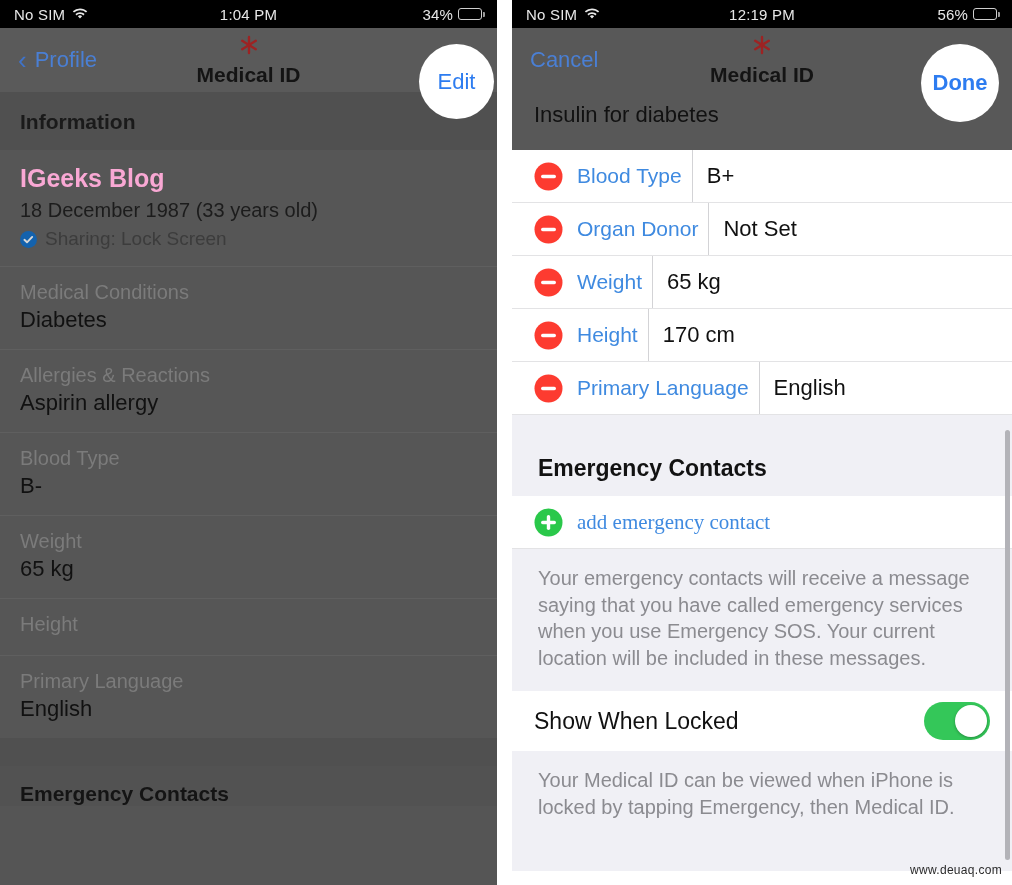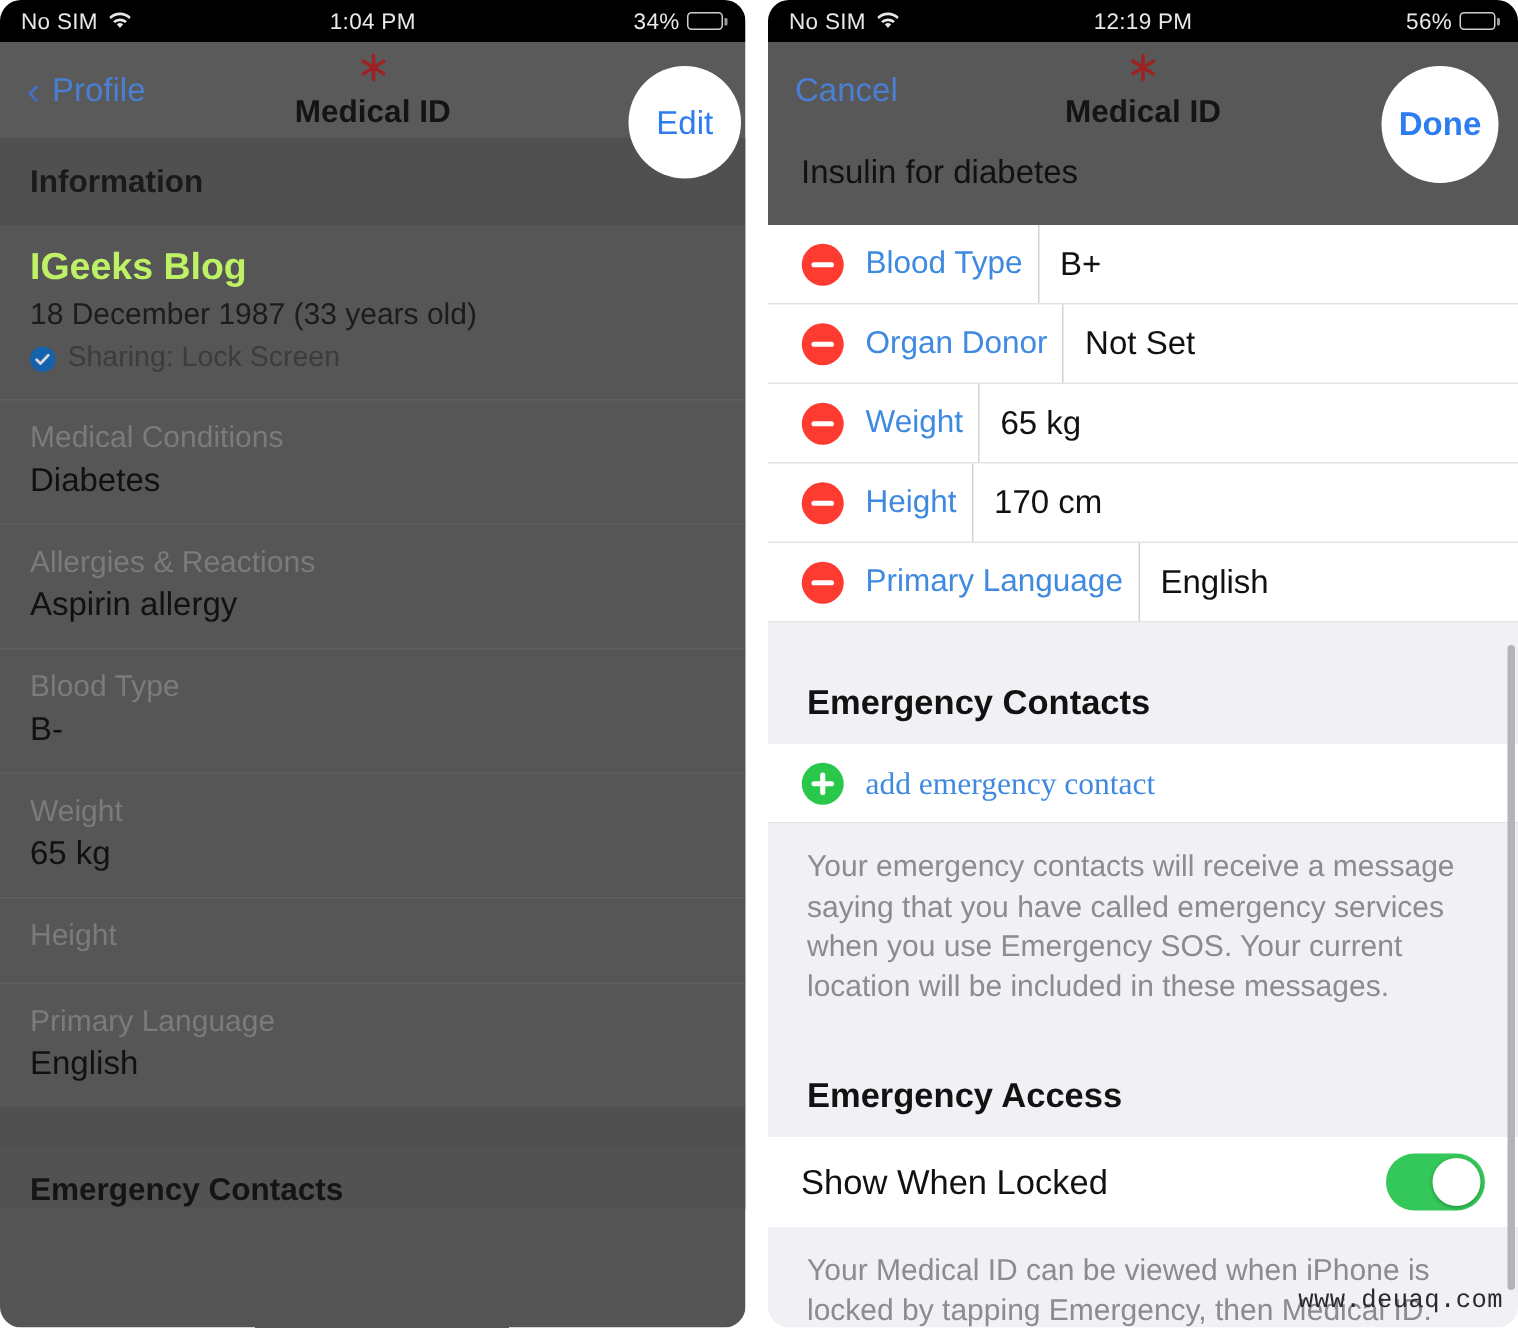--- a/index.html
+++ b/index.html
@@ -5,21 +5,21 @@
   * { margin:0; padding:0; box-sizing:border-box; }
   html,body{
     width:1012px; height:885px; overflow:hidden;
     background:#ffffff;
     font-family:"Liberation Sans","DejaVu Sans",sans-serif;
     -webkit-font-smoothing:antialiased;
   }
   .stage{ position:relative; width:1012px; height:885px; background:#fff; }
 
   
-  .panel{ position:absolute; top:0; height:885px; overflow:hidden; background:#fff;border-radius:14px; }
+  .panel{ position:absolute; top:0; height:885px; overflow:hidden; background:#fff; }
   .panel.left{ left:0; width:497px; }
   .panel.right{ left:512px; width:500px; }
 
   .statusbar{
     position:relative; height:28px; background:#000; color:#e8e8e8;
     display:flex; align-items:center; font-size:15px; letter-spacing:.2px;
   }
   .sb-left{ position:absolute; left:14px; display:flex; align-items:center; gap:7px; }
   .sb-time{ position:absolute; left:0; right:0; text-align:center; font-weight:400; }
   .sb-right{ position:absolute; right:12px; display:flex; align-items:center; gap:5px; }
@@ -68,21 +68,21 @@
 
   
   .dim-body{ position:relative; background:#555555; height:100%; }
   .sec-header{
     padding:18px 20px 16px 20px; font-size:21px; font-weight:700; color:#1a1a1a;
     background:#505050;
   }
   .dim-group{ background:#565656; }
   .dim-row{ padding:14px 20px 16px 20px; border-bottom:1px solid #5f5f5f; }
   .dim-row.noline{ border-bottom:none; }
-  .dim-name{ font-size:25px; font-weight:700; color:#bef264; margin-bottom:4px; }
+  .dim-name{ font-size:25px; font-weight:700; color:#f9a8d4; margin-bottom:4px; }
   .dim-sub{ font-size:20px; color:#1c1c1c; line-height:1.35; }
   .dim-share{ display:flex; align-items:center; gap:8px; font-size:19px; color:#3c3c3c; margin-top:4px; }
   .check-ico{ width:17px; height:17px; flex:0 0 auto; }
   .dim-label{ font-size:20px; color:#7b7b7b; margin-bottom:3px; }
   .dim-value{ font-size:22px; color:#111111; }
   .dim-gap{ height:28px; background:#505050; }
   .dim-foot-header{
     padding:16px 20px 0 20px; font-size:21px; font-weight:700; color:#141414;
     background:#525252;
   }
@@ -125,22 +125,22 @@
     border-radius:50%; background:#fff; box-shadow:0 1px 3px rgba(0,0,0,.3);
   }
 
   
   .scrollbar{
     position:absolute; right:2px; top:430px; width:5px; height:430px;
     background:#b3b3b8; border-radius:3px; z-index:30;
   }
 
   .watermark{
-    position:absolute; right:10px; bottom:8px; font-size:17px; color:#2a2a2a;
-    font-family:Liberation Mono, monospace; letter-spacing:.3px;
+    position:absolute; right:10px; bottom:8px; font-size:12px; color:#2a2a2a;
+    font-family:Liberation Sans, sans-serif; letter-spacing:.3px;
     z-index:50;
   }
 </style>
 </head>
 <body>
 
 <div class="stage">
 
   <div class="panel left">
 
@@ -346,21 +346,20 @@
             <circle cx="14.5" cy="14.5" r="14" fill="#2ac84a"></circle>
             <rect x="7" y="12.8" width="15" height="3.4" rx="1.7" fill="#fff"></rect>
             <rect x="12.8" y="7" width="3.4" height="15" rx="1.7" fill="#fff"></rect>
           </svg>
       </span>
       <span class="add-label">add emergency contact</span>
     </div>
 
     <div class="grey-block">
       <div class="grey-foot">Your emergency contacts will receive a message saying that you have called emergency services when you use Emergency SOS. Your current location will be included in these messages.</div>
-      <div class="grey-head">Emergency Access</div>
     </div>
 
     <div class="toggle-row">
       <span class="toggle-label">Show When Locked</span>
       <span class="switch">
           <span class="knob"></span>
         </span>
     </div>
 
     <div class="grey-block" style="height:120px">

